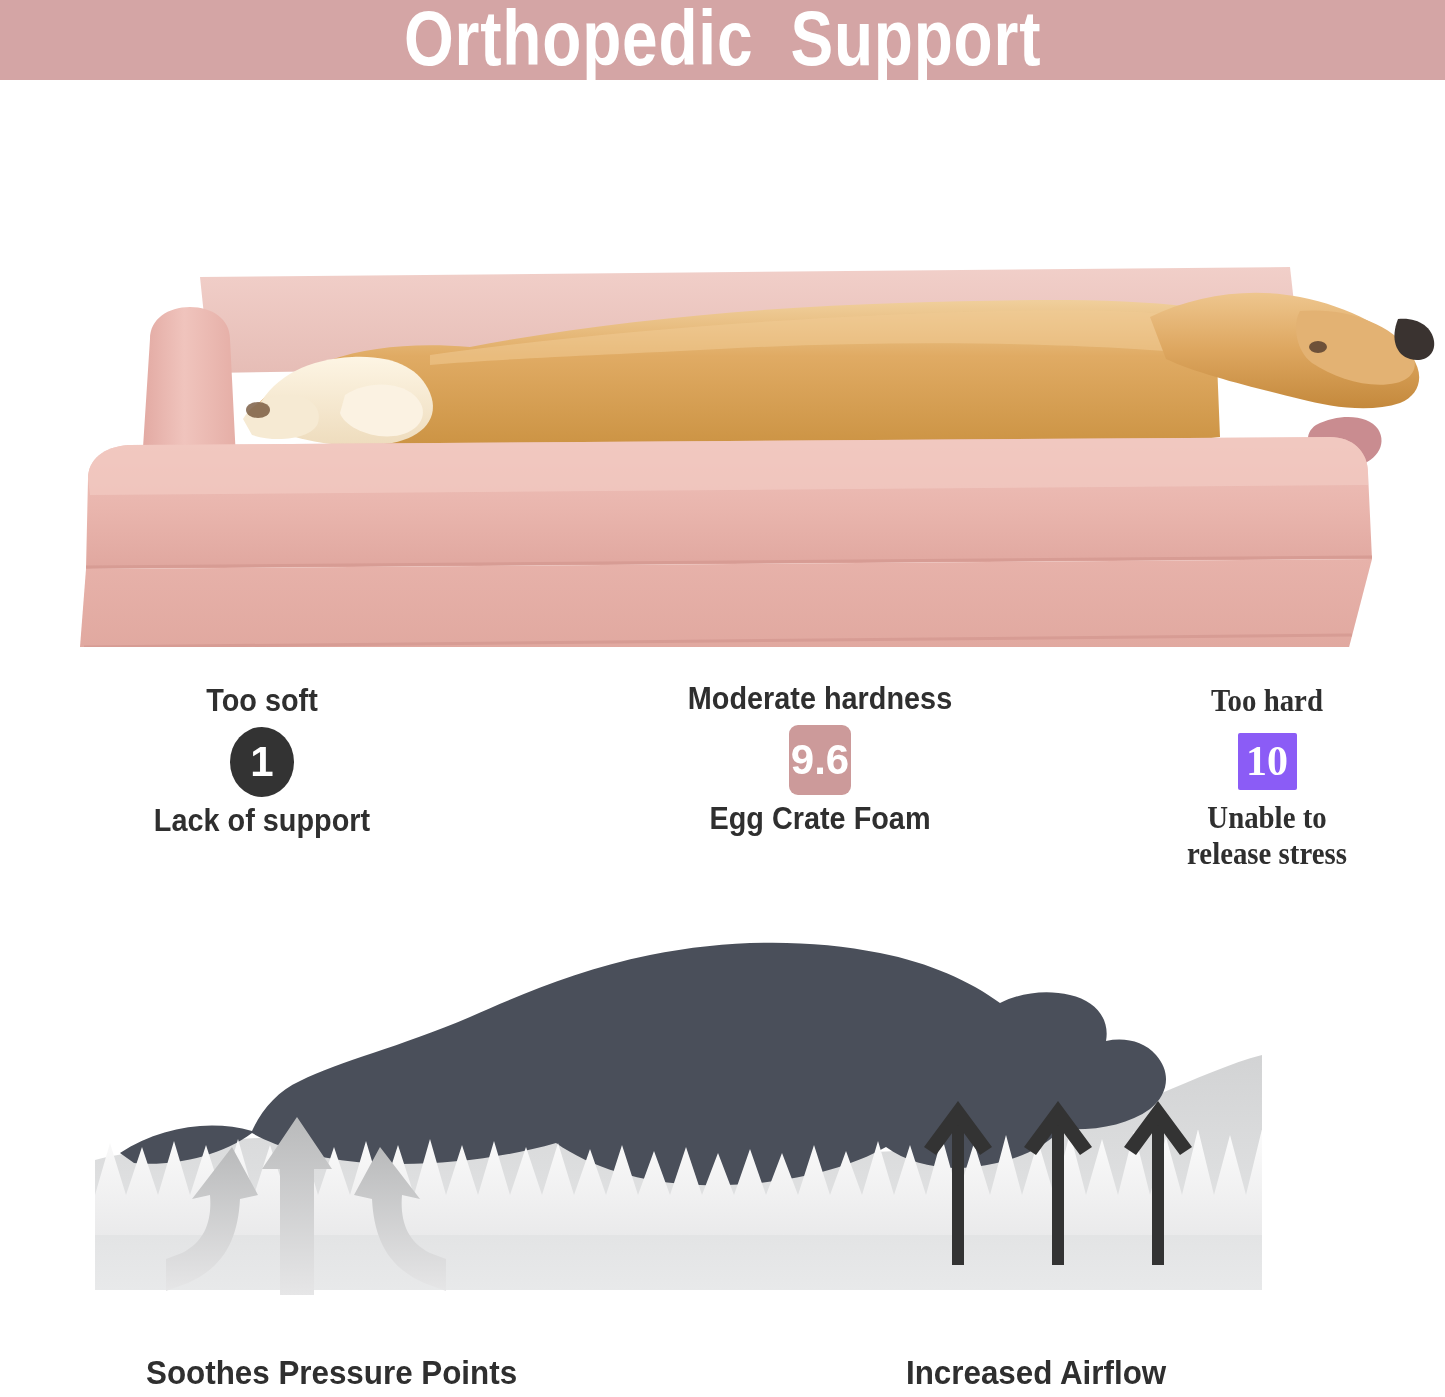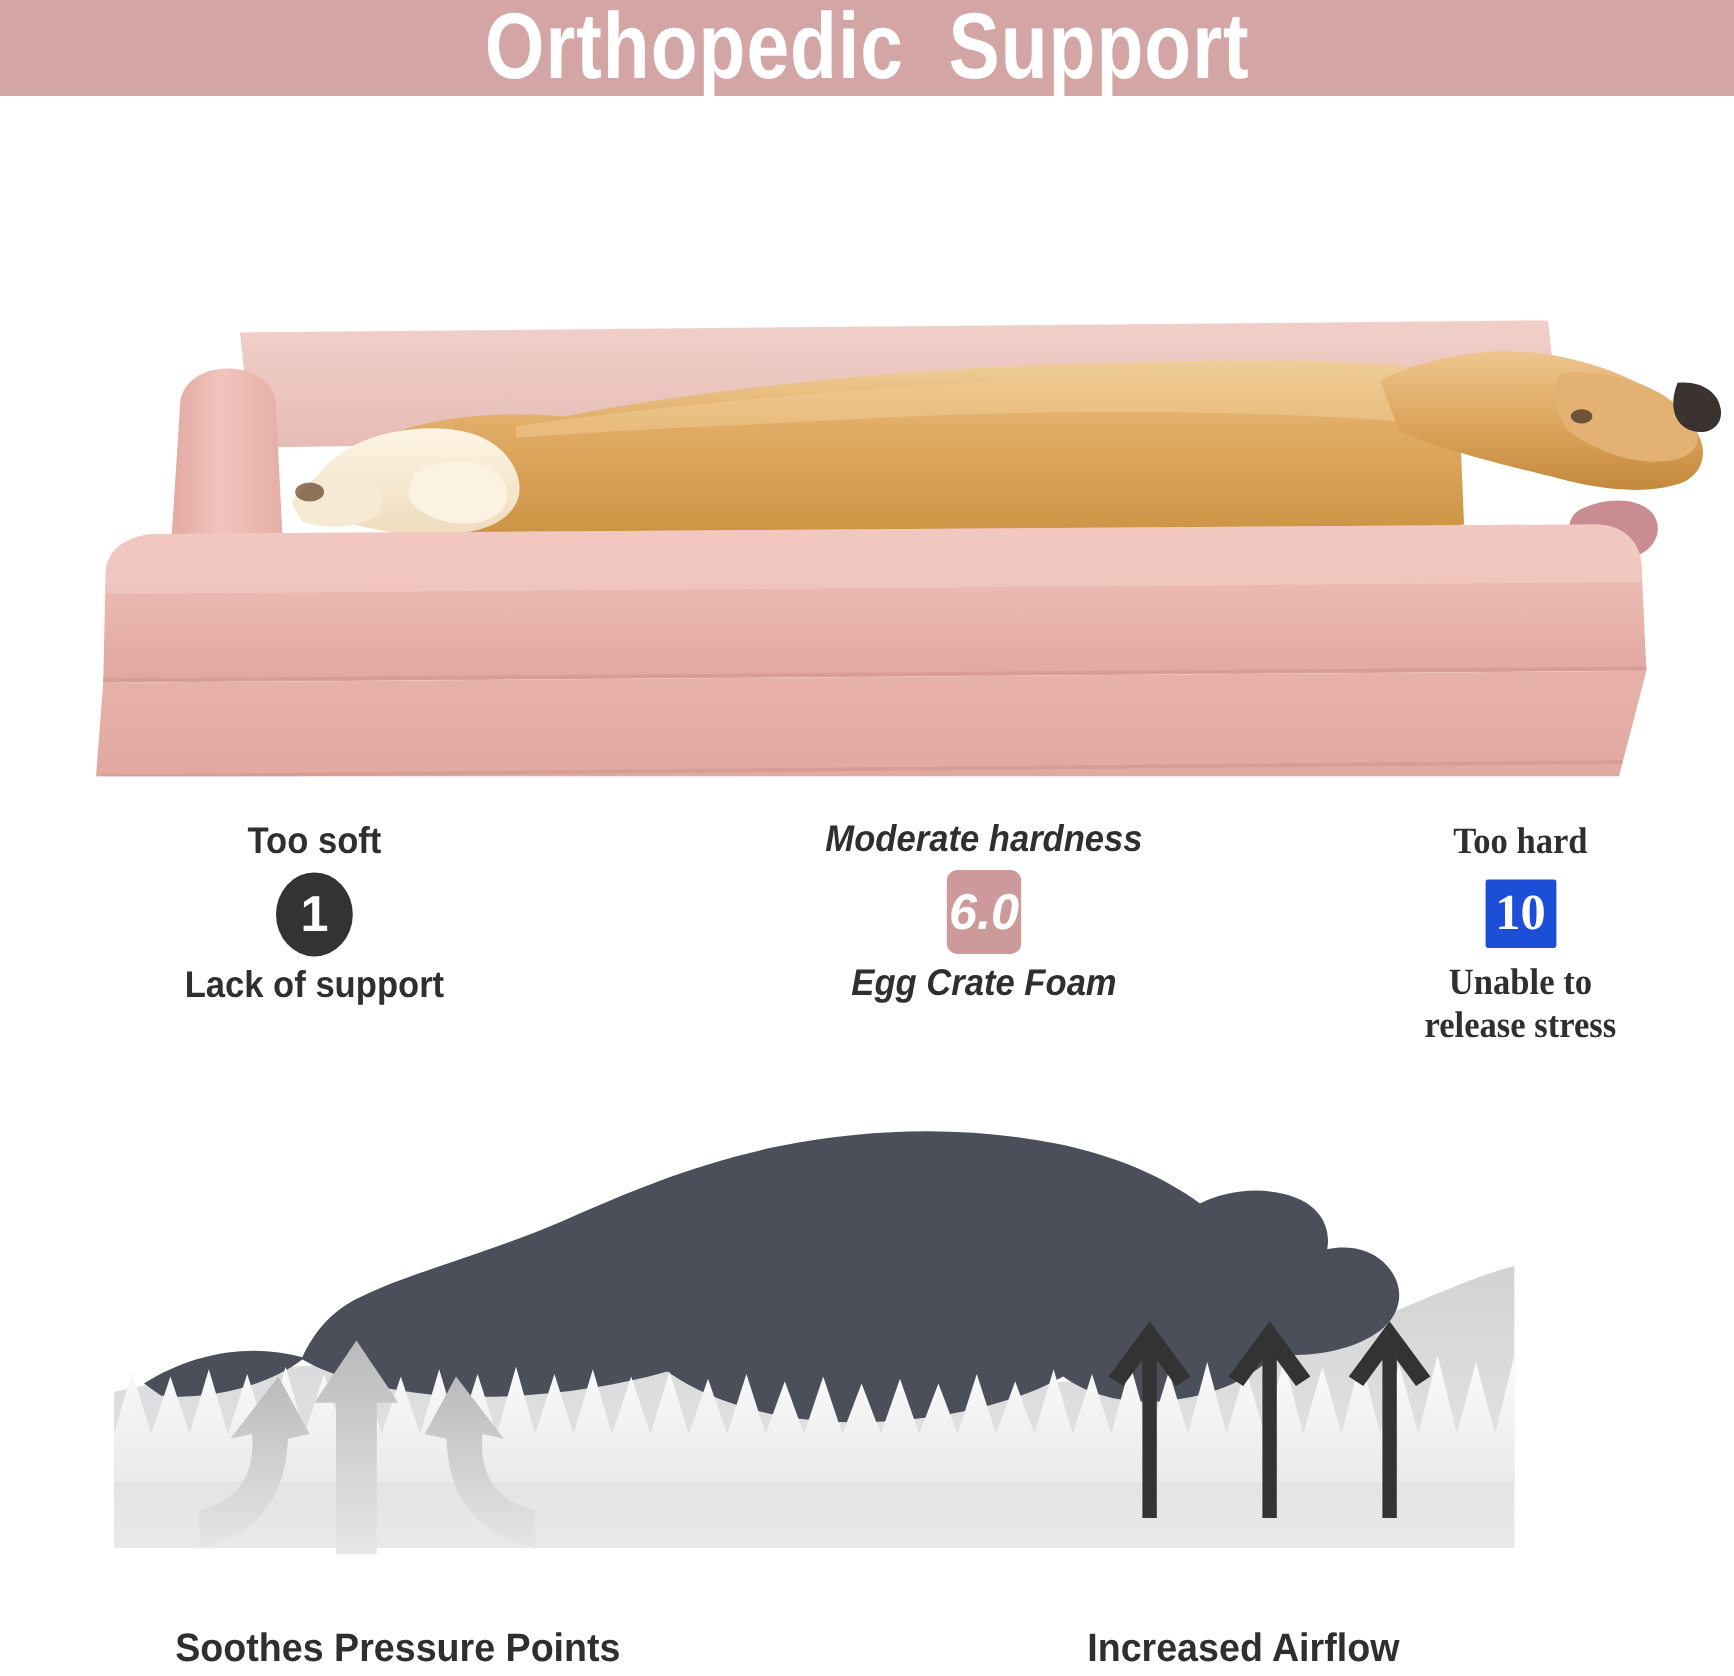--- a/index.html
+++ b/index.html
@@ -59,35 +59,35 @@
   .node-soft{left:92px;top:0px;width:340px;}
   .badge-circle{
     width:64px;height:70px;border-radius:50%;
     background:#333333;color:#ffffff;
     font-size:42px;font-weight:bold;
     display:flex;align-items:center;justify-content:center;
     margin:8px auto 6px auto;
   }
 
   
-  .node-mid{left:648px;top:-2px;width:344px;font-style:italic;}
+  .node-mid{left:648px;top:-2px;width:344px;}
   .badge-pink{
     width:62px;height:70px;border-radius:9px;
     background:#cc9a9a;color:#ffffff;
     font-size:42px;font-weight:bold;
     display:flex;align-items:center;justify-content:center;
     margin:8px auto 6px auto;
     position:relative;z-index:3;
   }
 
   
   .node-hard{left:1082px;top:0px;width:370px;font-family:Liberation Serif, serif;}
   .badge-dark{
     width:59px;height:57px;border-radius:2px;
-    background:#1d4ed8;color:#ffffff;
+    background:#8b5cf6;color:#ffffff;
     font-size:42px;font-weight:bold;
     display:flex;align-items:center;justify-content:center;
     margin:14px auto 10px auto;
     position:relative;z-index:3;
   }
 
   
   .diagram{
     position:absolute;left:0;top:895px;width:1445px;height:502px;
   }
@@ -200,21 +200,21 @@
 <div class="scale">
 
   <div class="node node-soft">
     <div class="node-top">Too soft</div>
     <div class="badge-circle">1</div>
     <div class="node-bot">Lack of support</div>
   </div>
 
   <div class="node node-mid">
     <div class="node-top">Moderate hardness</div>
-    <div class="badge-pink">6.0</div>
+    <div class="badge-pink">9.6</div>
     <div class="node-bot">Egg Crate Foam</div>
   </div>
 
   <div class="node node-hard">
     <div class="node-top">Too hard</div>
     <div class="badge-dark">10</div>
     <div class="node-bot">Unable to</div>
     <div class="node-bot">release stress</div>
   </div>
 </div>

